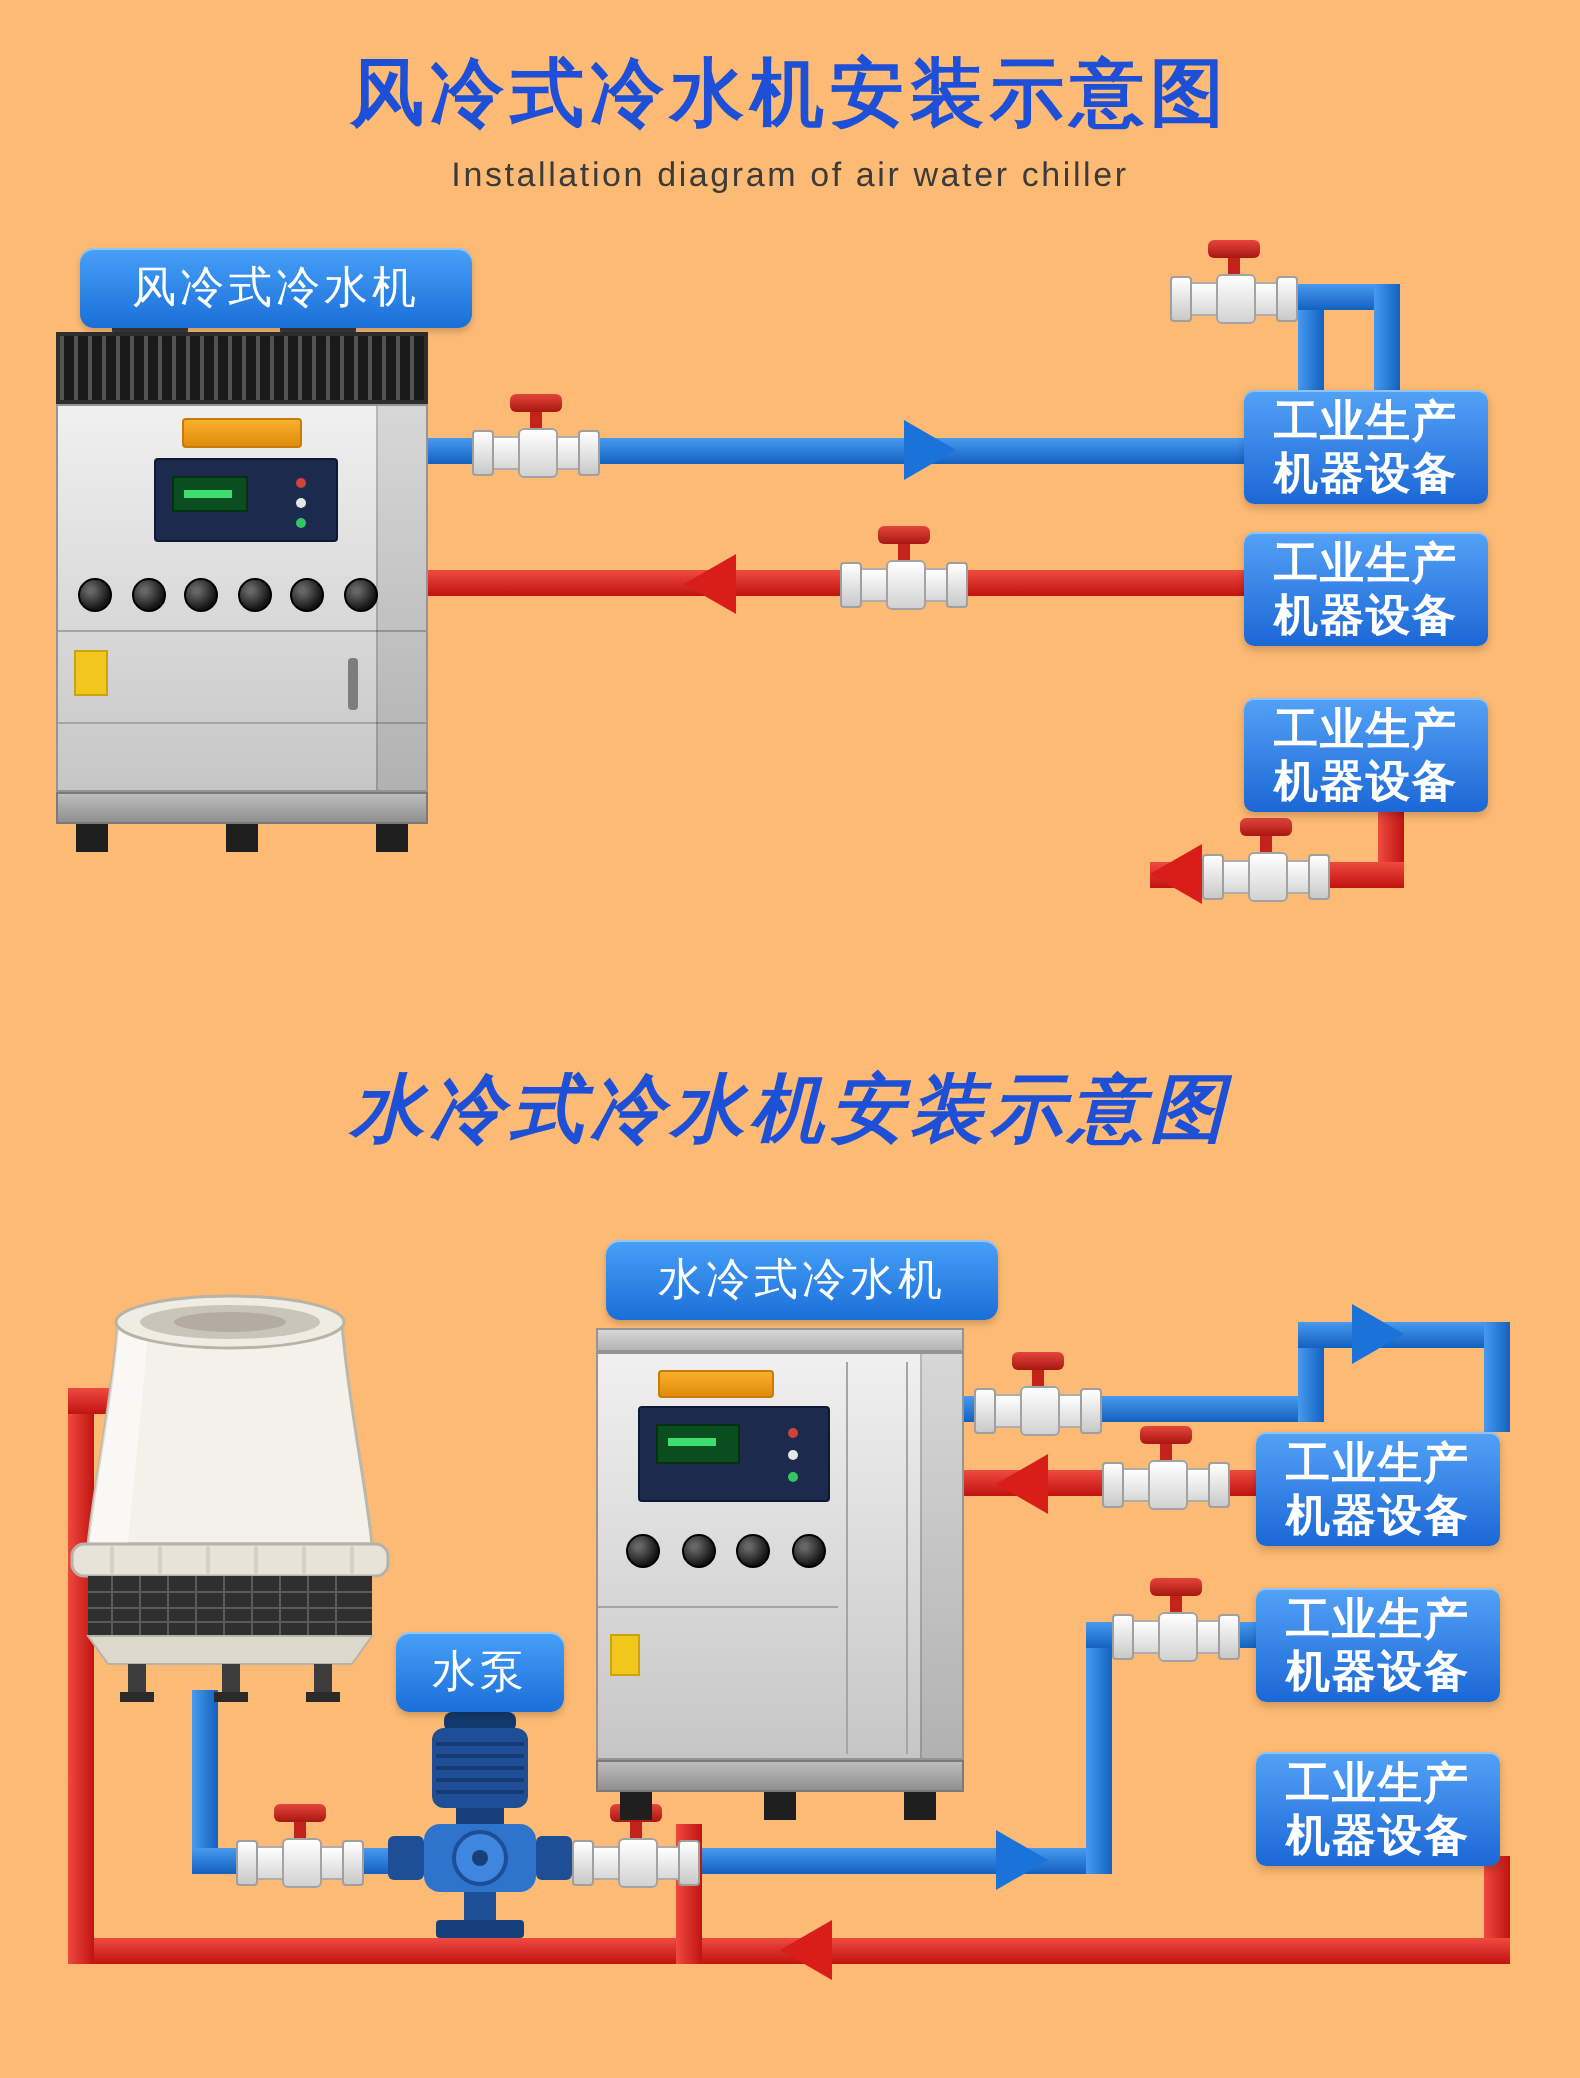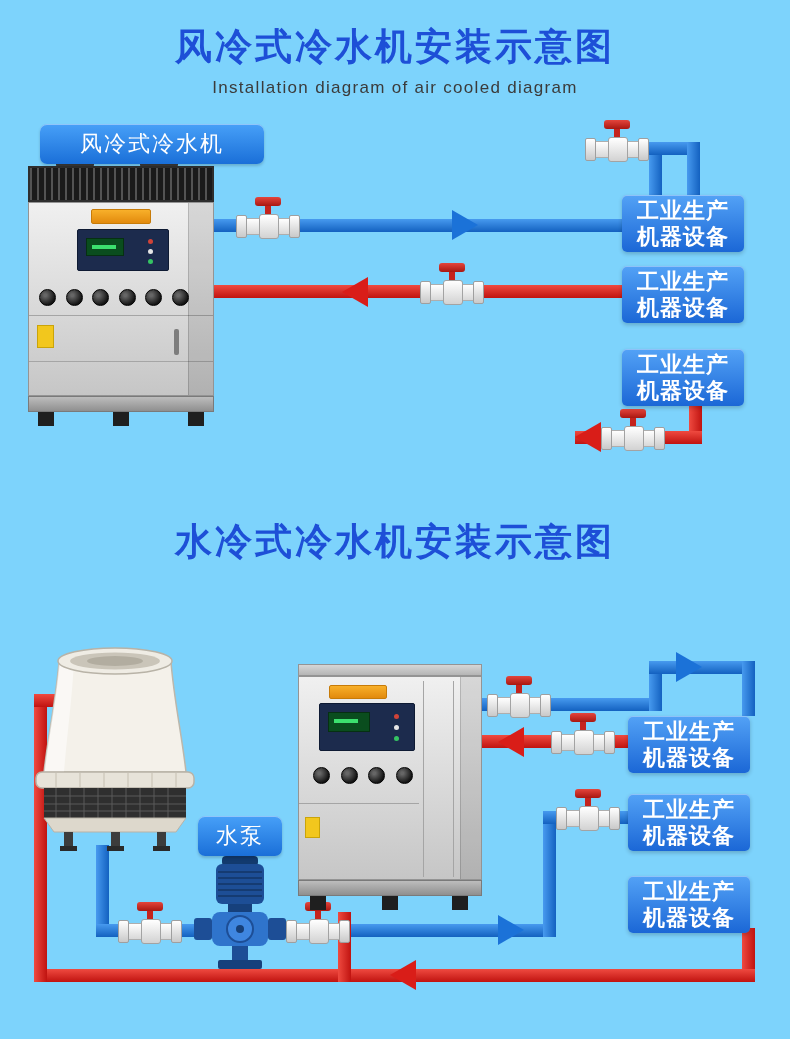--- a/index.html
+++ b/index.html
@@ -1,27 +1,27 @@
 <!DOCTYPE html>
 <html><head>
 <meta charset="utf-8">
 <style>
   html,body{margin:0;padding:0;background:#ffffff;}
-  #stage{position:relative;width:790px;height:1039px;background:#7dd3fc;overflow:hidden;
+  #stage{position:relative;width:790px;height:1039px;background:#fdba74;overflow:hidden;
          font-family:"Liberation Sans", sans-serif;}
 
   
   .section-title{position:absolute;left:0;width:790px;text-align:center;
     color:#1d4fd7;font-size:37px;font-weight:800;letter-spacing:3px;}
   .section-sub{position:absolute;left:0;width:790px;text-align:center;
     color:#3b3b3b;font-size:17px;letter-spacing:1.3px;font-weight:500;}
 
   
   .chip{position:absolute;display:inline-block;color:#fff;font-size:22px;letter-spacing:2px;
-    padding:5px 40px;border-radius:7px;
+    padding:5px 26px;border-radius:7px;
     background:linear-gradient(180deg,#47a0f8,#1a6fd8);
     box-shadow:inset 0 1px 0 rgba(255,255,255,.4),0 2px 3px rgba(0,0,0,.18);}
   .chip.small{padding:5px 18px;}
 
   
   .pipe{position:absolute;}
   .pipe.blue.ph{background:linear-gradient(180deg,#479aef,#1361c0);}
   .pipe.blue.pv{background:linear-gradient(90deg,#479aef,#1361c0);}
   .pipe.red.ph{background:linear-gradient(180deg,#ef4a40,#c01310);}
   .pipe.red.pv{background:linear-gradient(90deg,#ef4a40,#c01310);}
@@ -76,21 +76,21 @@
   .m-base{position:absolute;left:0;right:0;box-sizing:border-box;height:16px;
     background:linear-gradient(180deg,#bdbdbd,#8f8f8f);border:1px solid #7a7a7a;}
   .m-foot{position:absolute;width:16px;height:14px;background:#1f1f1f;}
 </style>
 </head>
 <body>
 
 <div id="stage">
 
   <div class="section-title" style="top:22px;">风冷式冷水机安装示意图</div>
-  <div class="section-sub" style="top:78px;">Installation diagram of air cooled diagram</div>
+  <div class="section-sub" style="top:78px;">Installation diagram of air water chiller</div>
 
   <div class="pipe blue ph" style="left:205px;top:219px;width:457px;height:13px;"></div>
   <div class="pipe blue pv" style="left:649px;top:142px;width:13px;height:90px;"></div>
   <div class="pipe blue ph" style="left:585px;top:142px;width:115px;height:13px;"></div>
   <div class="pipe blue pv" style="left:687px;top:142px;width:13px;height:58px;"></div>
   <div class="pipe red ph" style="left:205px;top:285px;width:417px;height:13px;"></div>
   <div class="pipe red pv" style="left:689px;top:400px;width:13px;height:44px;"></div>
   <div class="pipe red ph" style="left:575px;top:431px;width:127px;height:13px;"></div>
 
   <div class="arr right blue" style="left:452px;top:210px;"></div>
@@ -172,21 +172,21 @@
     <div>工业生产</div>
     <div>机器设备</div>
   </div>
   <div class="eq-box" style="left:622px;top:349px;">
     <div>工业生产</div>
     <div>机器设备</div>
   </div>
 
   <div class="chip" style="left:40px;top:124px;">风冷式冷水机</div>
 
-  <div class="section-title" style="top:517px;">水冷式冷水机安装示意图</div>
+  <div class="section-title" style="top:530px;font-style:italic;">水冷式冷水机安装示意图</div>
 
   <div class="pipe blue pv" style="left:96px;top:845px;width:13px;height:92px;"></div>
   <div class="pipe blue ph" style="left:96px;top:924px;width:460px;height:13px;"></div>
   <div class="pipe blue pv" style="left:543px;top:811px;width:13px;height:126px;"></div>
   <div class="pipe blue ph" style="left:543px;top:811px;width:85px;height:13px;"></div>
   <div class="pipe blue ph" style="left:478px;top:698px;width:184px;height:13px;"></div>
   <div class="pipe blue pv" style="left:649px;top:661px;width:13px;height:50px;"></div>
   <div class="pipe blue ph" style="left:649px;top:661px;width:106px;height:13px;"></div>
   <div class="pipe blue pv" style="left:742px;top:661px;width:13px;height:55px;"></div>
   <div class="pipe red ph" style="left:478px;top:735px;width:150px;height:13px;"></div>
@@ -343,15 +343,16 @@
   </div>
   <div class="eq-box" style="left:628px;top:794px;">
     <div>工业生产</div>
     <div>机器设备</div>
   </div>
   <div class="eq-box" style="left:628px;top:876px;">
     <div>工业生产</div>
     <div>机器设备</div>
   </div>
 
+  <div class="chip" style="left:303px;top:620px;">水冷式冷水机</div>
   <div class="chip small" style="left:198px;top:816px;text-align:center;">水泵</div>
 
 </div>
 
 </body></html>

